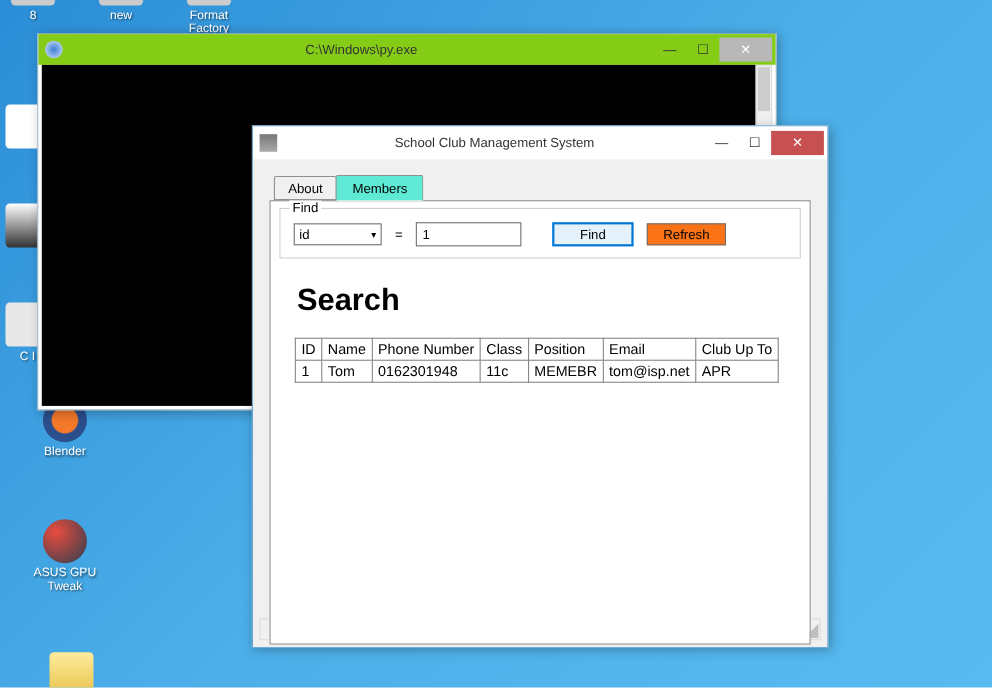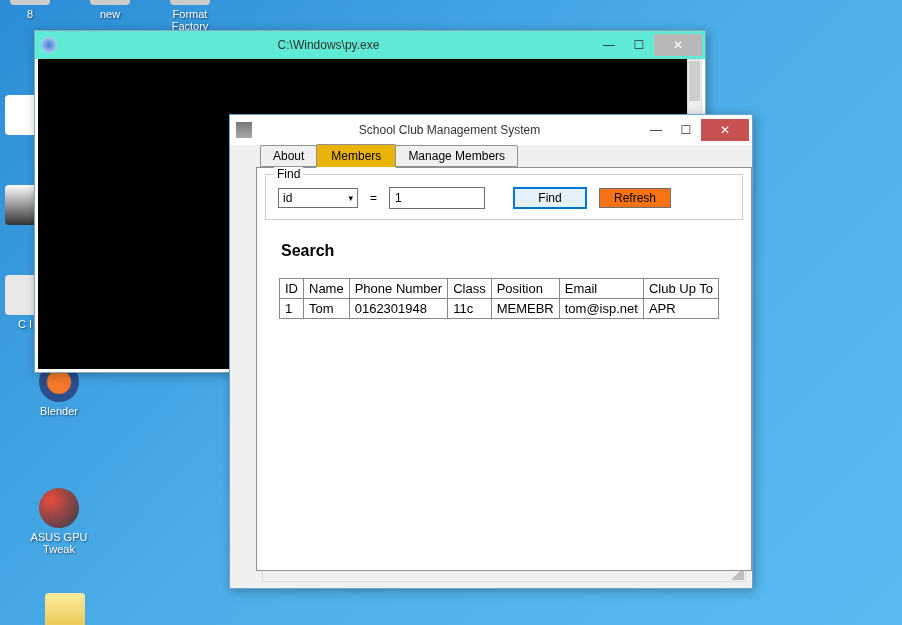--- a/index.html
+++ b/index.html
@@ -36,21 +36,21 @@
   .window {
     position: absolute;
     background: #fff;
     border: 1px solid #6DA9D2;
     box-shadow: 2px 2px 10px rgba(0,0,0,0.3);
   }
   .titlebar {
     height: 28px;
     display: flex;
     align-items: center;
-    background: #5eead4;
+    background: #84cc16;
     position: relative;
   }
   .titlebar .title {
     flex: 1;
     text-align: center;
     font-size: 12px;
     color: #333;
   }
   .titlebar .icon {
     width: 16px; height: 16px;
@@ -100,44 +100,43 @@
     top: 1px; left: 1px; right: 1px; height: 40px;
     background: #cdcdcd;
   }
 
   
   #clubwin { left: 229px; top: 114px; width: 524px; height: 475px; background:#f0f0f0; border-color:#67A6D3; }
   #clubwin .titlebar { background: #fff; height: 30px;}
   #clubwin .titlebar .icon { background: linear-gradient(#777, #aaa); }
   #clubwin .body {
     height: calc(100% - 30px);
-    padding: 0;
+    padding: 15px;
     background: #f0f0f0;
     position: relative;
-    margin-left: 26px;
   }
   .tabstrip {
     display: flex;
     position: relative;
     z-index: 2;
     margin-left: 4px;
   }
   .tab {
     padding: 3px 12px;
     border: 1px solid #919191;
     background: #f0f0f0;
     font-size: 12px;
     cursor: pointer;
     position: relative;
     margin-right: -1px;
     border-top-left-radius: 2px;
     border-top-right-radius: 2px;
   }
   .tab.active {
-    background: #eab308;
+    background: #5eead4;
     border-bottom-color: #fff;
     top: 1px;
     z-index: 3;
     padding: 4px 14px 3px;
     margin-top: -2px;
   }
   .tabpanel {
     border: 1px solid #919191;
     background: #fff;
     height: 404px;
@@ -190,21 +189,21 @@
     background: #f97316;
     cursor: pointer;
   }
   .btn-form.primary {
     border: 2px solid #0078D7;
     background: #e5f1fb;
     width: 74px;
   }
   .search-heading {
     margin: 22px 0 18px 24px;
-    font-size: 16px;
+    font-size: 28px;
     font-weight: bold;
     font-family: Arial, sans-serif;
   }
   .data-table {
     margin: 0 22px;
     border-collapse: collapse;
   }
   .data-table td {
     border: 1px solid #888;
     padding: 2px 5px;
@@ -256,21 +255,21 @@
   <div class="icon-box" style="background:linear-gradient(#fff,#333);"></div>
 </div>
 <div class="desktop-icon" style="left:-10px; top:275px">
   <div class="icon-box" style="background:#e8e8e8;"></div>
   <div>C I</div>
 </div>
 <div class="desktop-icon di-blender" style="left:24px; top:362px">
   <div class="icon-box"></div>
   <div>Blender</div>
 </div>
-<div class="desktop-icon di-gpu" style="left:24px; top:488px">
+<div class="desktop-icon di-gpu" style="left:24px; top:472px">
   <div class="icon-box"></div>
   <div>ASUS GPU Tweak</div>
 </div>
 <div class="desktop-icon di-folder" style="left:30px; top:593px">
   <div class="icon-box"></div>
 </div>
 
 <div id="pywin" class="window">
   <div class="titlebar">
     <div class="icon" style="background:radial-gradient(circle,#3d7dd8,#dceaf8); border-radius:50%;"></div>
@@ -296,21 +295,20 @@
     <div class="title-controls">
       <div class="btn min">—</div>
       <div class="btn max">☐</div>
       <div class="btn close">✕</div>
     </div>
   </div>
   <div class="body">
     <div class="tabstrip">
       <div class="tab">About</div>
       <div class="tab active">Members</div>
-      <div class="tab">Manage Members</div>
     </div>
     <div class="tabpanel">
       <div class="fieldset">
         <div class="legend">Find</div>
         <div class="find-row">
           <div class="select">
             <span>id</span>
             <span style="font-size:9px;">▾</span>
           </div>
           <span class="eq">=</span>

